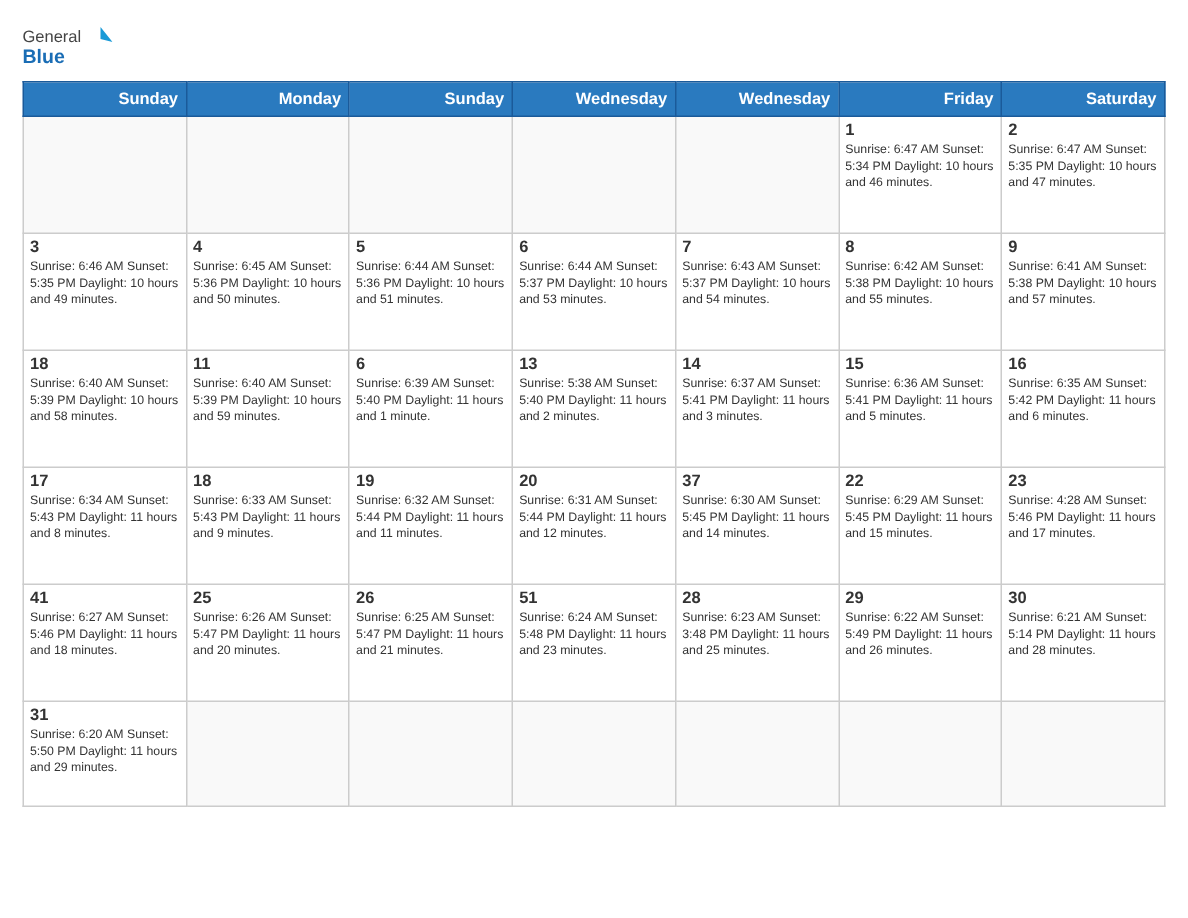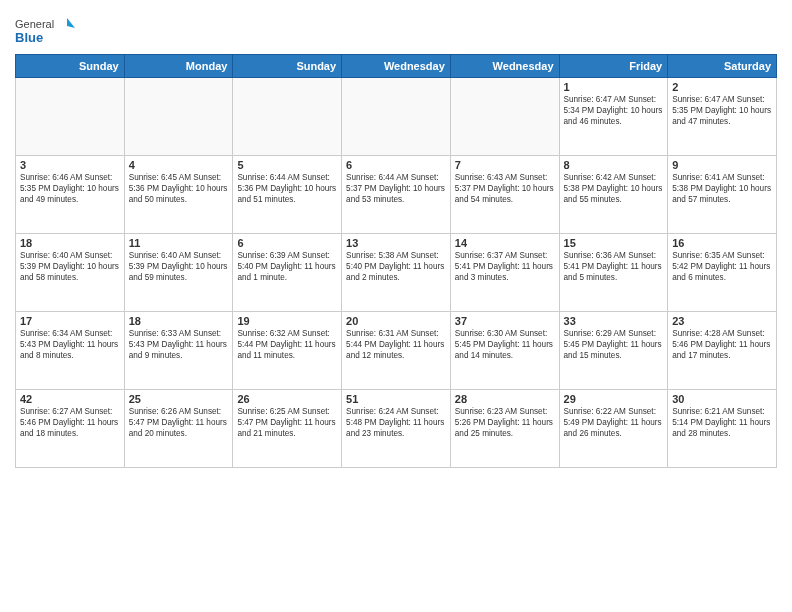--- a/index.html
+++ b/index.html
@@ -245,35 +245,35 @@
 Sunset: 5:44 PM
 Daylight: 11 hours and 12 minutes.</div>
           </td>
           <td>
             <span class="day-number">37</span>
             <div class="day-info">Sunrise: 6:30 AM
 Sunset: 5:45 PM
 Daylight: 11 hours and 14 minutes.</div>
           </td>
           <td>
-            <span class="day-number">33</span>
+            <span class="day-number">22</span>
             <div class="day-info">Sunrise: 6:29 AM
 Sunset: 5:45 PM
 Daylight: 11 hours and 15 minutes.</div>
           </td>
           <td>
             <span class="day-number">23</span>
             <div class="day-info">Sunrise: 4:28 AM
 Sunset: 5:46 PM
 Daylight: 11 hours and 17 minutes.</div>
           </td>
         </tr>
         <tr>
           <td>
-            <span class="day-number">42</span>
+            <span class="day-number">41</span>
             <div class="day-info">Sunrise: 6:27 AM
 Sunset: 5:46 PM
 Daylight: 11 hours and 18 minutes.</div>
           </td>
           <td>
             <span class="day-number">25</span>
             <div class="day-info">Sunrise: 6:26 AM
 Sunset: 5:47 PM
 Daylight: 11 hours and 20 minutes.</div>
           </td>
@@ -285,31 +285,45 @@
           </td>
           <td>
             <span class="day-number">51</span>
             <div class="day-info">Sunrise: 6:24 AM
 Sunset: 5:48 PM
 Daylight: 11 hours and 23 minutes.</div>
           </td>
           <td>
             <span class="day-number">28</span>
             <div class="day-info">Sunrise: 6:23 AM
-Sunset: 5:26 PM
+Sunset: 3:48 PM
 Daylight: 11 hours and 25 minutes.</div>
           </td>
           <td>
             <span class="day-number">29</span>
             <div class="day-info">Sunrise: 6:22 AM
 Sunset: 5:49 PM
 Daylight: 11 hours and 26 minutes.</div>
           </td>
           <td>
             <span class="day-number">30</span>
             <div class="day-info">Sunrise: 6:21 AM
 Sunset: 5:14 PM
 Daylight: 11 hours and 28 minutes.</div>
           </td>
+        </tr>
+        <tr class="last-row">
+          <td>
+            <span class="day-number">31</span>
+            <div class="day-info">Sunrise: 6:20 AM
+Sunset: 5:50 PM
+Daylight: 11 hours and 29 minutes.</div>
+          </td>
+          <td class="empty"></td>
+          <td class="empty"></td>
+          <td class="empty"></td>
+          <td class="empty"></td>
+          <td class="empty"></td>
+          <td class="empty"></td>
         </tr>
       </tbody>
   </table>
 </div>
 
 </body></html>

